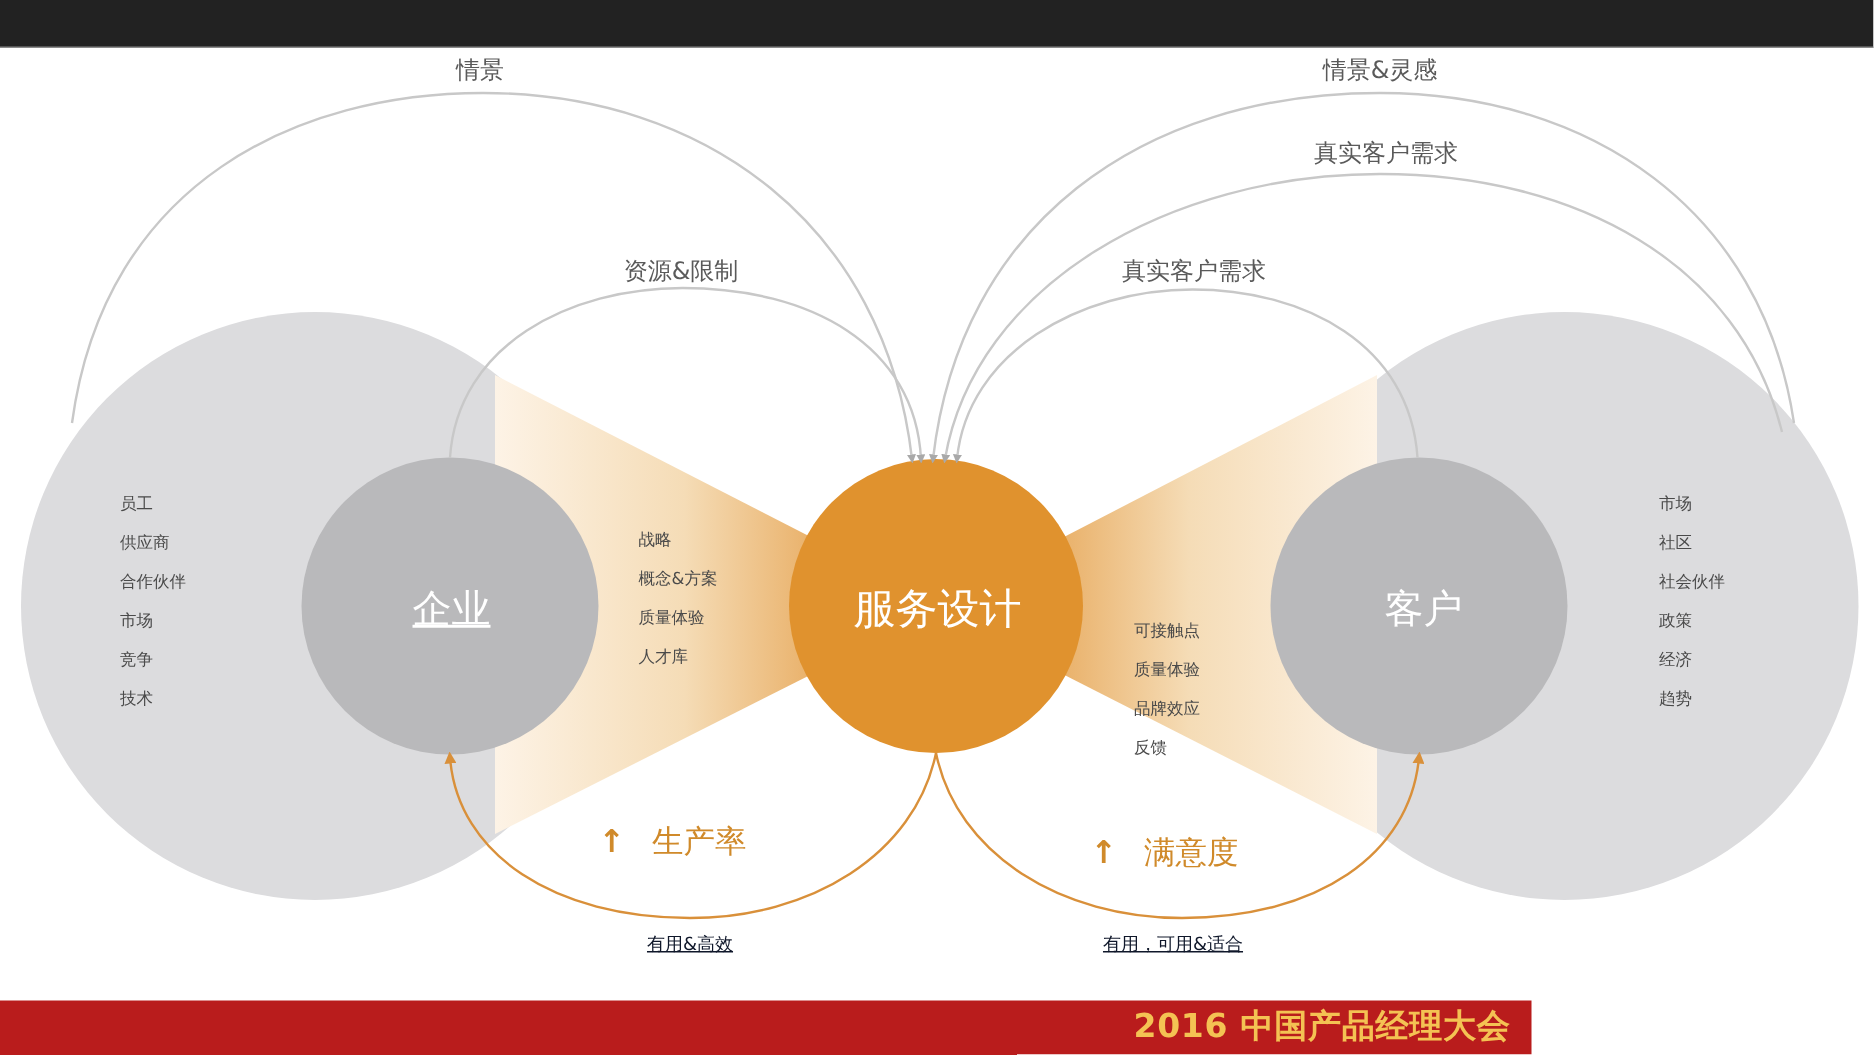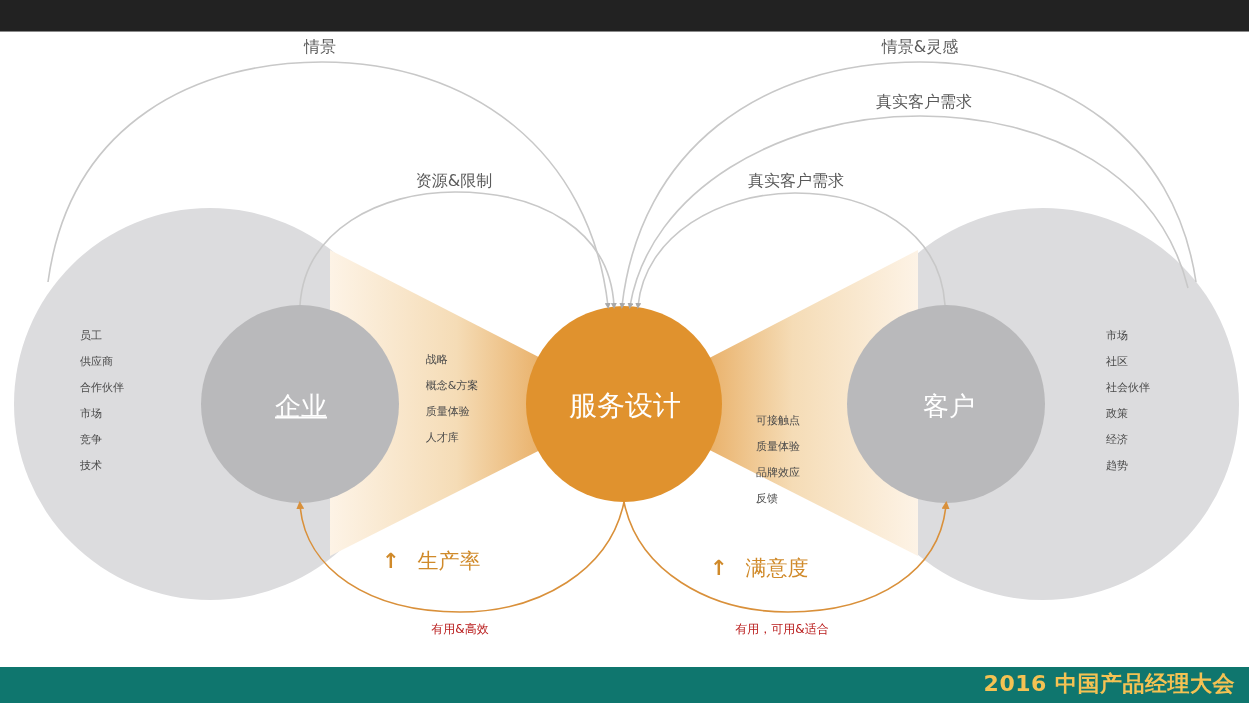--- a/index.html
+++ b/index.html
@@ -1,29 +1,29 @@
 <!DOCTYPE html>
 <html><head>
 <meta charset="utf-8">
 <style>
   html, body { margin:0; padding:0; }
   body { width:1249px; height:703px; position:relative; overflow:hidden; background:#ffffff; font-family:"DejaVu Sans", sans-serif; }
   .topbar { position:absolute; left:0; top:0; width:1249px; height:31px; background:#222222; border-bottom:1px solid #8a8a8a; }
-  .bottombar { position:absolute; left:0; top:667px; width:1249px; height:36px; background:#0f766e; }
+  .bottombar { position:absolute; left:0; top:667px; width:1021px; height:36px; background:#b91c1c; }
   .footer-title { position:absolute; right:14px; top:2px; font-family:"DejaVu Sans", sans-serif; font-weight:bold; font-size:22px; color:#f4c253; letter-spacing:0.5px; white-space:nowrap; }
   svg.diagram { position:absolute; left:0; top:0; }
   .lbl { position:absolute; font-size:16px; color:#5a5a5a; white-space:nowrap; transform:translateX(-50%); line-height:13px; }
   .list { position:absolute; font-size:11px; color:#4a4a4a; line-height:26px; }
   .list div { height:26px; }
   .mid-list { position:absolute; font-size:11px; color:#4a4a4a; line-height:26px; transform:translateX(-50%); }
   .mid-list div { height:26px; white-space:nowrap; }
   .node-label { position:absolute; color:#ffffff; font-size:26px; transform:translate(-50%,-50%); white-space:nowrap; }
-  .metric { position:absolute; color:#d08a2a; font-size:21px; white-space:nowrap; }
+  .metric { position:absolute; color:#d08a2a; font-size:21px; white-space:nowrap;margin-left:17px; }
   .metric .arrow { font-weight:bold; margin-right:18px; }
-  .sub { position:absolute; color:#b91c1c; font-size:12px; white-space:nowrap; transform:translateX(-50%); }
+  .sub { position:absolute; color:#0f172a; font-size:12px; white-space:nowrap; transform:translateX(-50%);text-decoration:underline; }
 </style>
 </head>
 <body>
 
 <div class="topbar"></div>
 
 <svg class="diagram" width="1249" height="703" viewBox="0 0 1249 703">
   <defs>
     <linearGradient id="gradL" x1="0" y1="0" x2="1" y2="0">
       <stop offset="0" stop-color="#fdf3e6"></stop>

